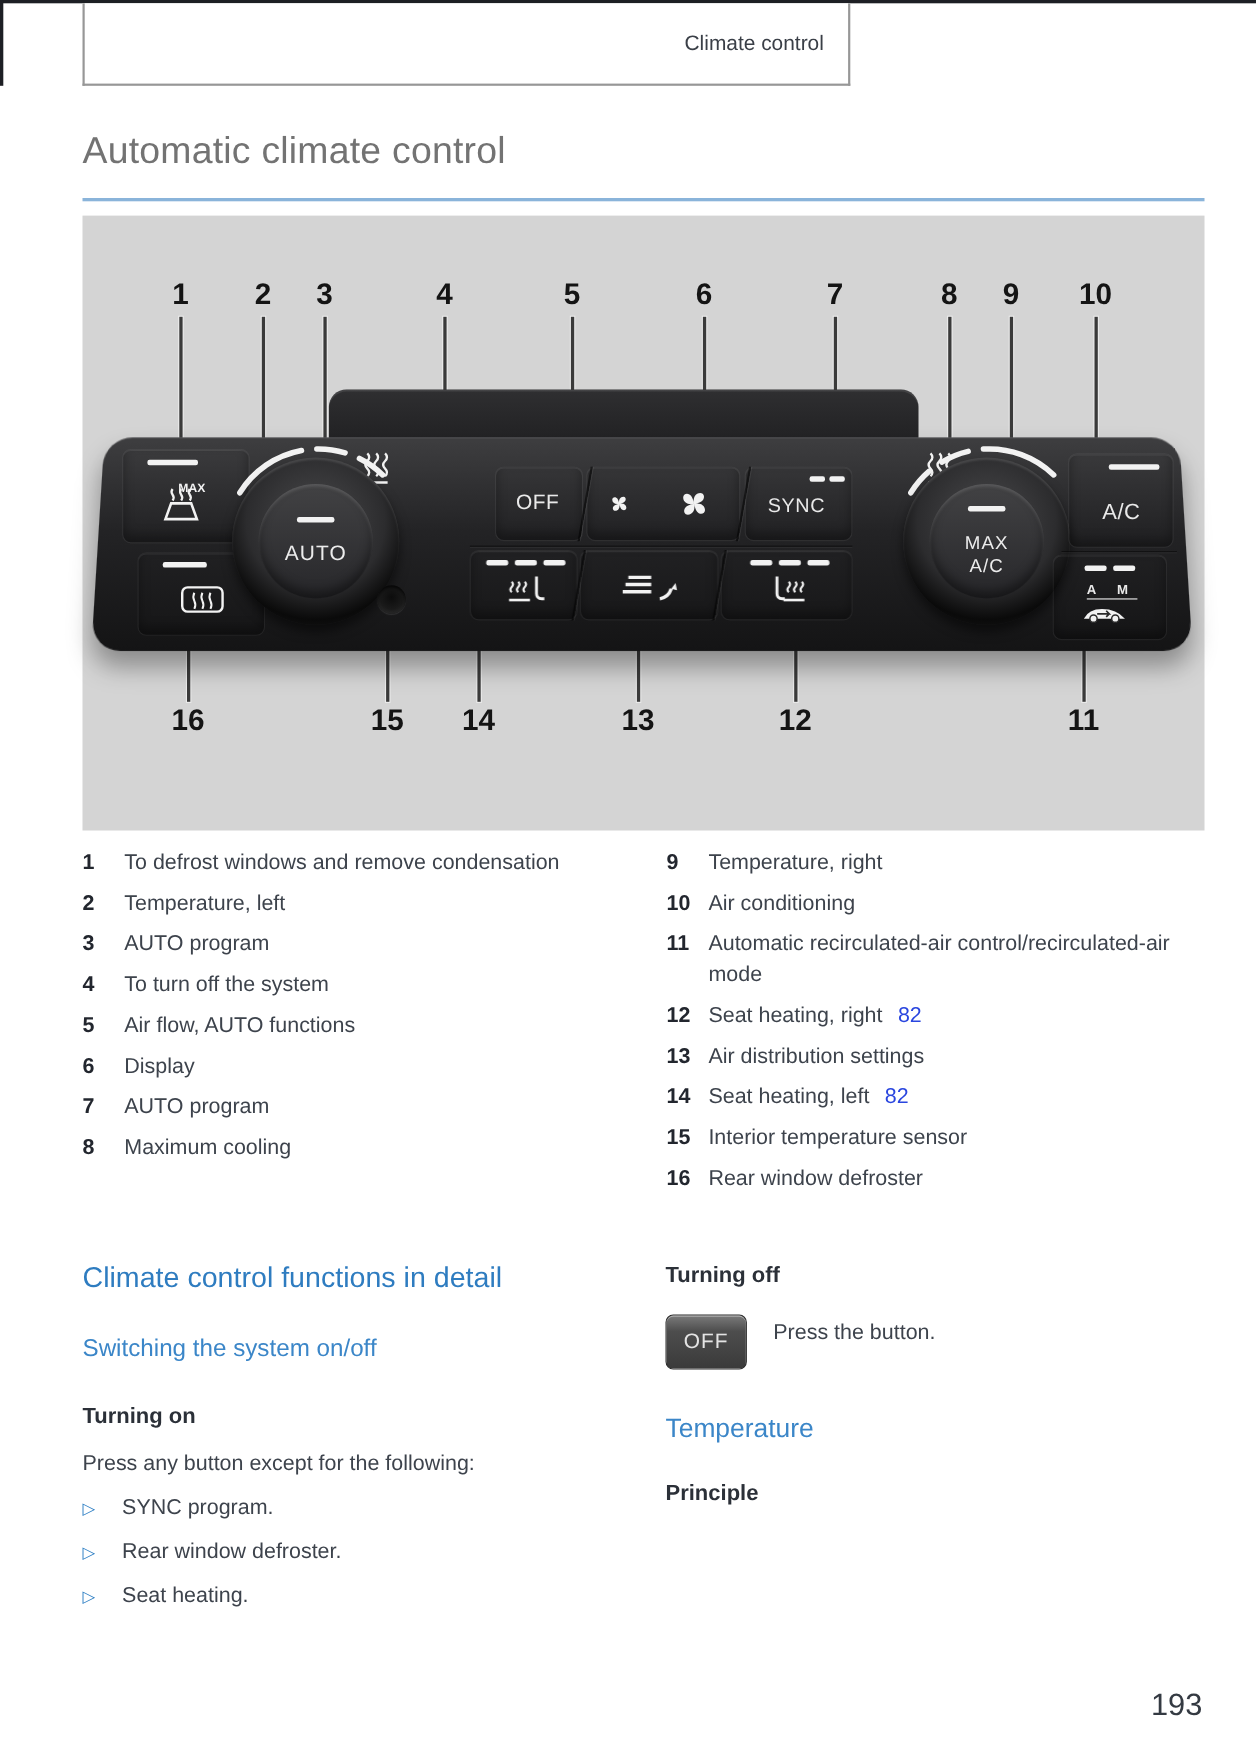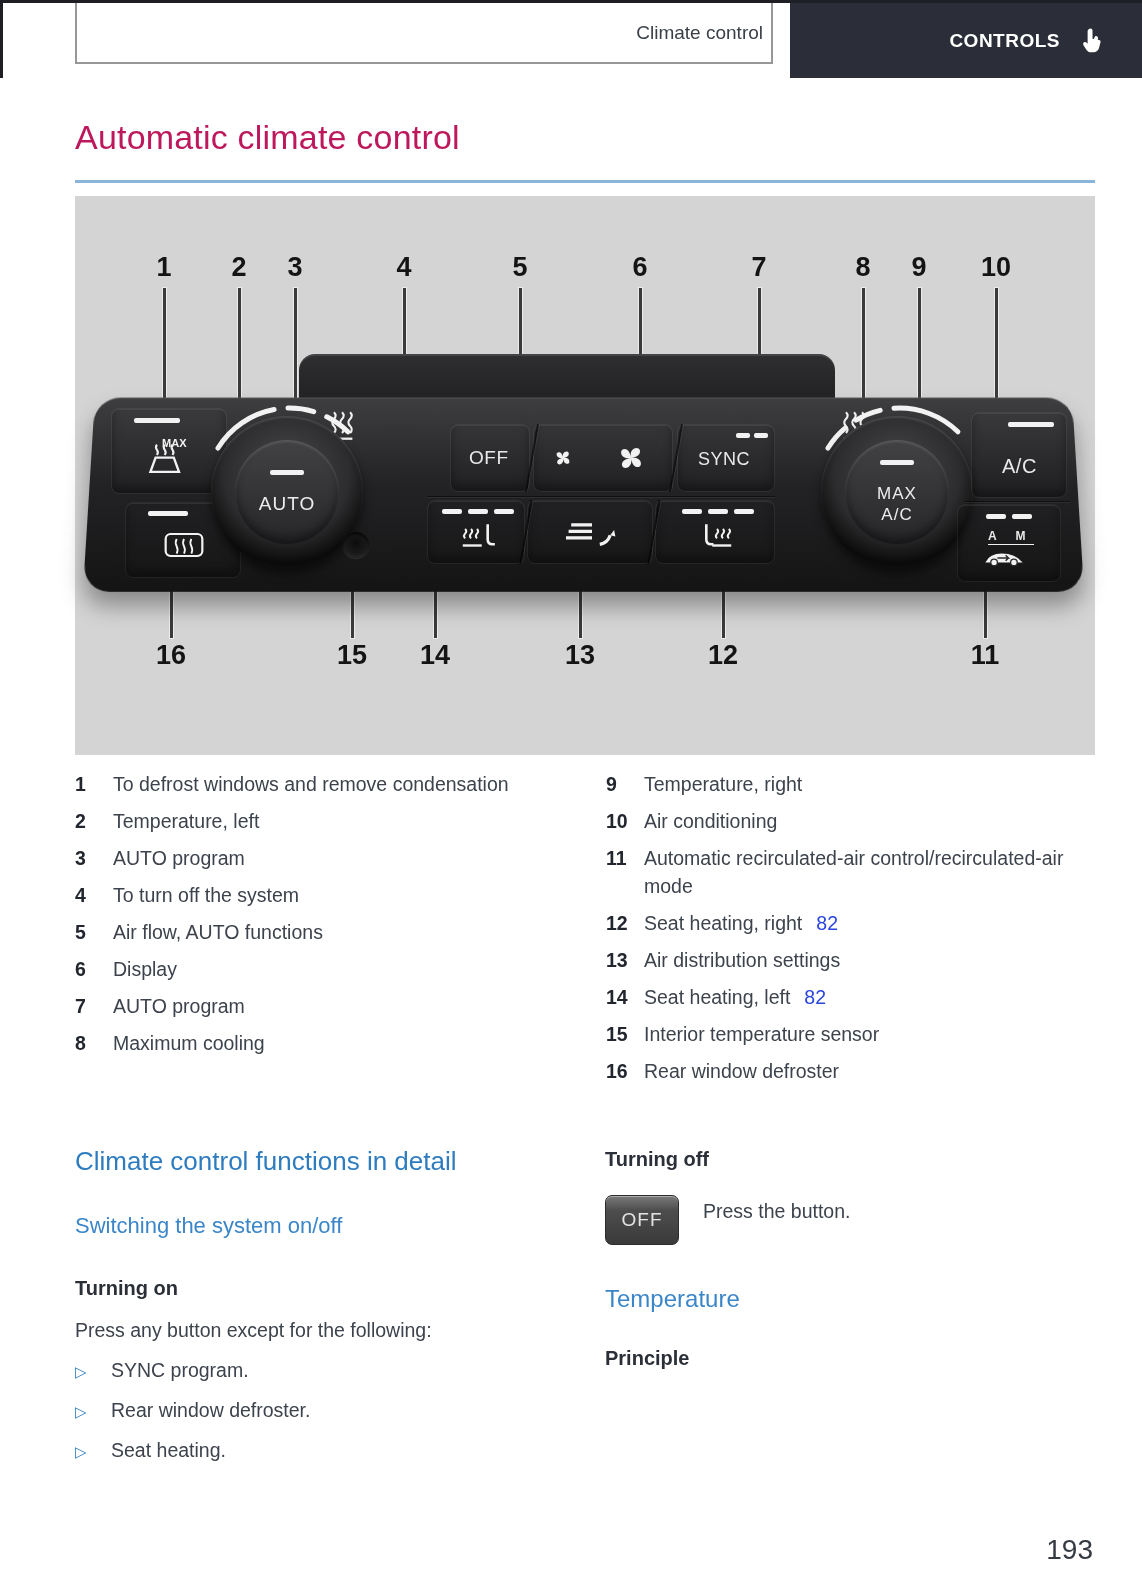--- a/index.html
+++ b/index.html
@@ -2,31 +2,31 @@
 <html><head>
 <meta charset="utf-8">
 <style>
   html,body{margin:0;padding:0;background:#fff;}
   .page{position:relative;width:1142px;height:1588px;background:#fff;overflow:hidden;
         font-family:"Liberation Sans","DejaVu Sans",sans-serif;color:#40454d;}
 
   
   .top-rule{position:absolute;left:0;top:0;width:100%;height:3px;background:#1d1f24;}
   .left-tick{position:absolute;left:0;top:0;width:3px;height:78px;background:#1d1f24;}
-  .crumb-box{position:absolute;left:75px;top:3px;width:698px;height:61px;background:#fff;
+  .crumb-box{position:absolute;left:75px;top:3px;width:698px;height:75px;background:#fff;
              border-left:2px solid #979797;border-right:2px solid #979797;border-bottom:2px solid #979797;
-             display:flex;align-items:center;justify-content:flex-end;padding-right:8px;box-sizing:border-box;}
+             display:flex;align-items:center;justify-content:flex-end;padding-right:22px;box-sizing:border-box;}
   .crumb-box span{font-size:19px;color:#3a3f47;}
   .tab-box{position:absolute;left:790px;top:3px;right:0;height:75px;background:#2b2e38;
            display:flex;align-items:center;justify-content:flex-end;gap:18px;padding-right:34px;box-sizing:border-box;}
   .tab-box span{font-size:19px;font-weight:bold;color:#fff;letter-spacing:.5px;}
   .hand{width:30px;height:30px;}
 
   
-  .doc-title{position:absolute;left:75px;top:118px;font-size:34px;color:#be185d;letter-spacing:.2px;}
+  .doc-title{position:absolute;left:75px;top:118px;font-size:34px;color:#737373;letter-spacing:.2px;}
   .title-rule{position:absolute;left:75px;top:180px;width:1020px;height:3px;background:#8ab4da;}
 
   
   .figure{position:absolute;left:75px;top:196px;width:1020px;height:559px;background:#d4d4d4;}
   .co-num{position:absolute;transform:translateX(-50%);font-size:27px;font-weight:bold;color:#141414;}
   .co-line{position:absolute;width:3px;background:#3a3a3a;box-shadow:0 0 0 1px rgba(255,255,255,.55);}
 
   
   .panel-bg{position:absolute;left:14px;top:200px;width:989px;height:195px;border-radius:26px;
             background:linear-gradient(180deg,#3e3e40 0%,#232325 45%,#141415 100%);
@@ -87,26 +87,20 @@
 </head>
 <body>
 
 <div class="page">
 
   <div class="top-rule"></div>
   <div class="left-tick"></div>
   <div class="crumb-box">
     <span>Climate control</span>
   </div>
-  <div class="tab-box">
-    <span>CONTROLS</span>
-    <svg class="hand" viewBox="0 0 24 24">
-      <path fill="#ffffff" d="M10 2c1 0 1.6.7 1.6 1.8v6.4l1.2.2.3-1.1c.2-.9 1-1.4 1.8-1.2.8.2 1.3 1 1.1 1.8l-.2 1 1.1.3c.8.2 1.3 1 1.1 1.8l-1.2 4.6c-.5 2-2.3 3.4-4.4 3.4h-1.9c-1.6 0-3-.8-3.8-2.1l-2.3-3.6c-.5-.8-.3-1.8.4-2.3.6-.4 1.4-.3 1.9.2l1 .9V3.8C8.4 2.7 9 2 10 2z"></path>
-    </svg>
-  </div>
 
   <div class="doc-title">Automatic climate control</div>
   <div class="title-rule"></div>
 
   <div class="figure">
 
     <span class="co-num" style="left:89px;top:56px">1</span>
     <span class="co-num" style="left:164px;top:56px">2</span>
     <span class="co-num" style="left:220px;top:56px">3</span>
     <span class="co-num" style="left:329px;top:56px">4</span>

